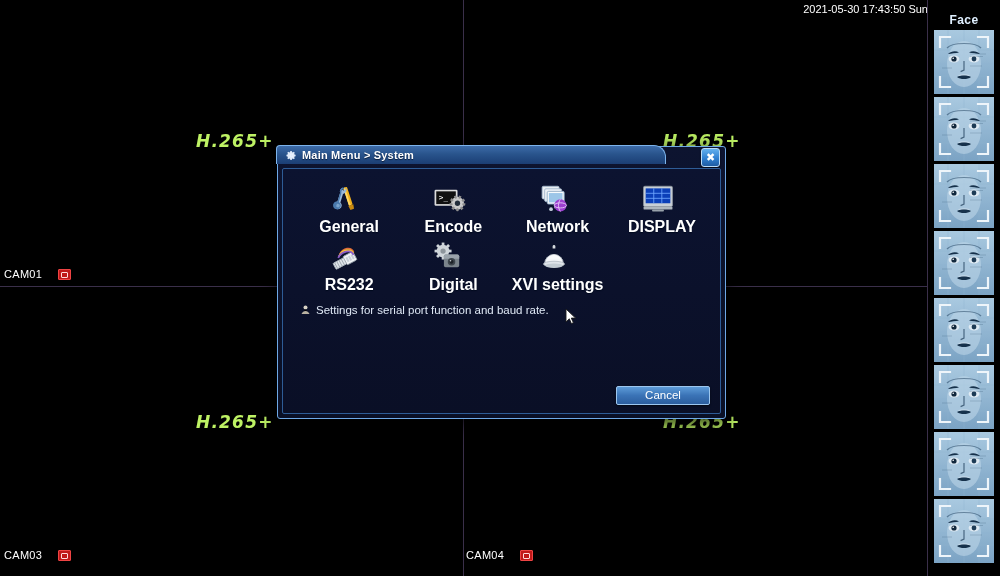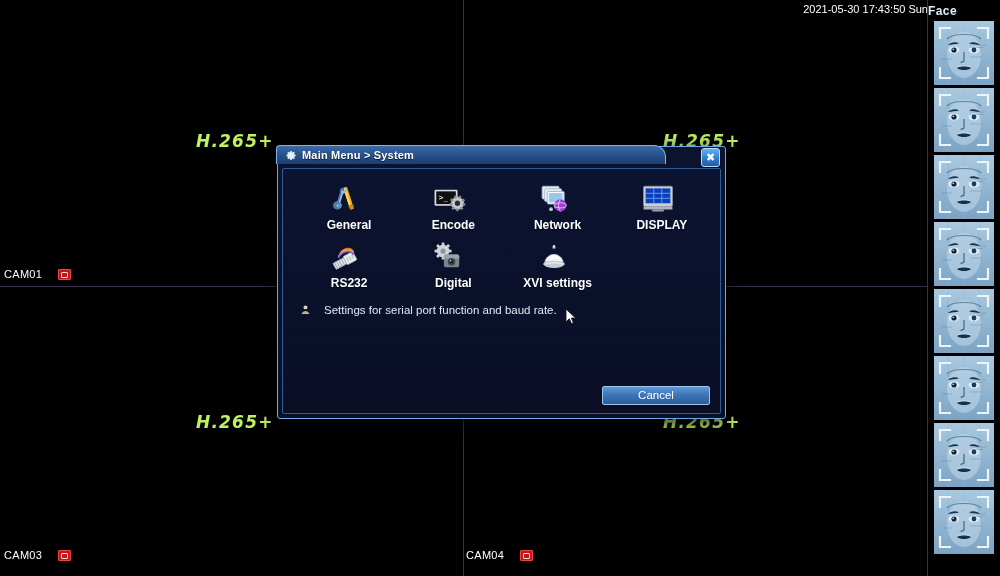--- a/index.html
+++ b/index.html
@@ -30,22 +30,22 @@
   #cam01{left:4px;top:268px;}
   #cam03{left:4px;top:549px;}
   #cam04{left:466px;top:549px;}
 
   #timestamp{position:absolute;right:72px;top:3px;color:#fff;font-size:11px;
              font-family:"Liberation Sans",sans-serif;white-space:nowrap;text-shadow:0 1px 1px #000;}
 
   
   #face-panel{position:absolute;right:0;top:0;width:72px;height:576px;background:#000;
               border-left:1px solid #3a2f4a;}
-  #face-title{color:#dfefff;font-size:12px;font-weight:bold;
-              padding:4px 0 3px;font-family:"Liberation Sans",sans-serif;letter-spacing:.4px;}
+  #face-title{text-align:center;color:#dfefff;font-size:12px;font-weight:bold;
+              padding:13px 0 3px;font-family:"Liberation Sans",sans-serif;letter-spacing:.4px;}
   .face-list{display:flex;flex-direction:column;gap:3px;padding:0 6px;}
   .face-thumb{width:60px;height:64px;position:relative;overflow:hidden;
               background:#8fb4cf;}
   .face-thumb svg{display:block;width:60px;height:64px;}
 
   
   #dialog{position:absolute;left:277px;top:146px;width:447px;height:271px;
           background:linear-gradient(180deg,#0d1430 0%,#0b1128 60%,#0a1026 100%);
           border:1px solid #6ea8e6;border-radius:3px;
           box-shadow:0 4px 18px rgba(0,0,0,.8);}
@@ -68,30 +68,30 @@
 
   #dialog-body{position:absolute;left:4px;top:21px;right:4px;bottom:4px;
                border:1px solid #2e5c96;border-radius:2px;
                background:linear-gradient(180deg,#0c1330 0%,#0a0f26 100%);
                padding:8px 0 0;box-sizing:border-box;}
 
   .icon-grid{display:grid;grid-template-columns:repeat(4,1fr);row-gap:3px;padding:4px 10px 0;}
   .menu-item{display:flex;flex-direction:column;align-items:center;justify-content:flex-start;
              height:55px;cursor:pointer;}
   .menu-item .glyph{height:36px;display:flex;align-items:center;justify-content:center;}
-  .menu-item .label{color:#ffffff;font-size:12px;font-weight:bold;margin-top:1px;
+  .menu-item .label{color:#ffffff;font-size:16px;font-weight:bold;margin-top:1px;
                     font-family:"Liberation Sans",sans-serif;text-shadow:0 1px 1px #000a1e;
                     white-space:nowrap;padding-left:8px;}
 
-  #hint-row{display:flex;align-items:flex-start;gap:12px;padding:10px 0 0 16px;}
+  #hint-row{display:flex;align-items:flex-start;gap:4px;padding:10px 0 0 16px;}
   #hint-icon{width:13px;height:12px;flex:none;}
   #hint-text{color:#dfe8f5;font-size:11.5px;font-family:"Liberation Sans",sans-serif;}
 
   #button-row{position:absolute;right:10px;bottom:8px;}
-  #cancel-btn{min-width:58px;padding:2px 24px 3px;border:1px solid #9dc7ef;border-radius:2px;
+  #cancel-btn{min-width:58px;padding:2px 17px 3px;border:1px solid #9dc7ef;border-radius:2px;
               background:linear-gradient(180deg,#5d9bd8 0%,#3a73b6 50%,#2c5e9e 100%);
               color:#ffffff;font-size:11.5px;font-family:"Liberation Sans",sans-serif;
               cursor:pointer;text-align:center;box-shadow:0 1px 2px rgba(0,0,0,.5);}
 
   #cursor{position:absolute;left:565px;top:308px;width:12px;height:18px;pointer-events:none;}
 </style>
 </head>
 <body>
 
 <div id="screen">

